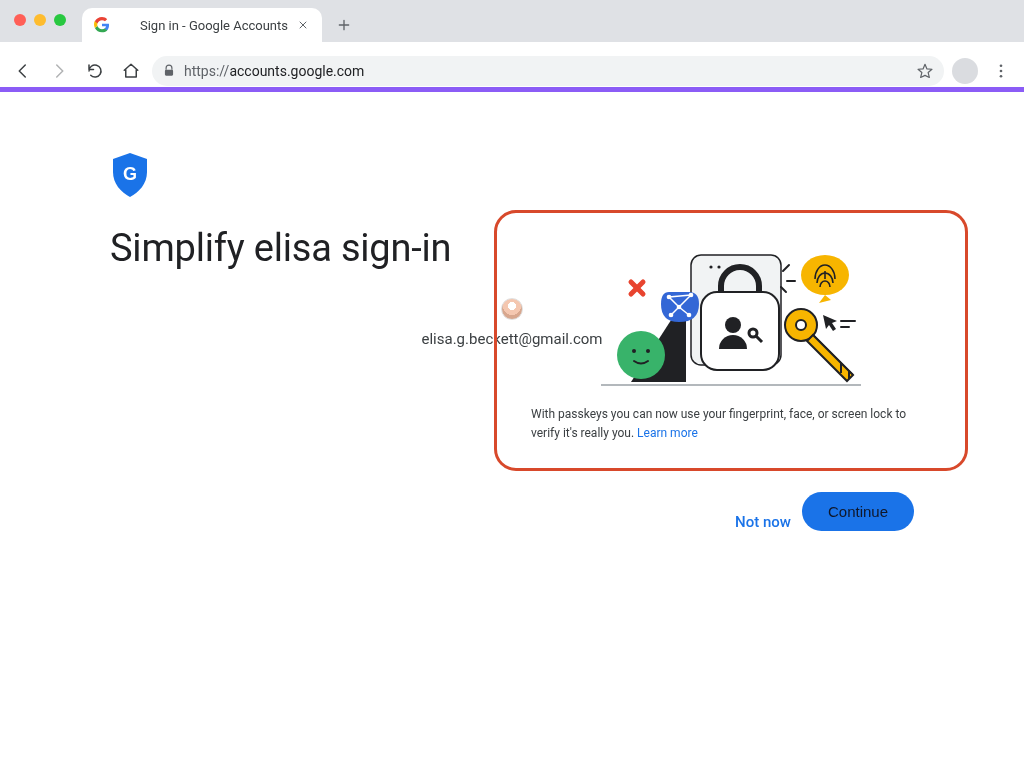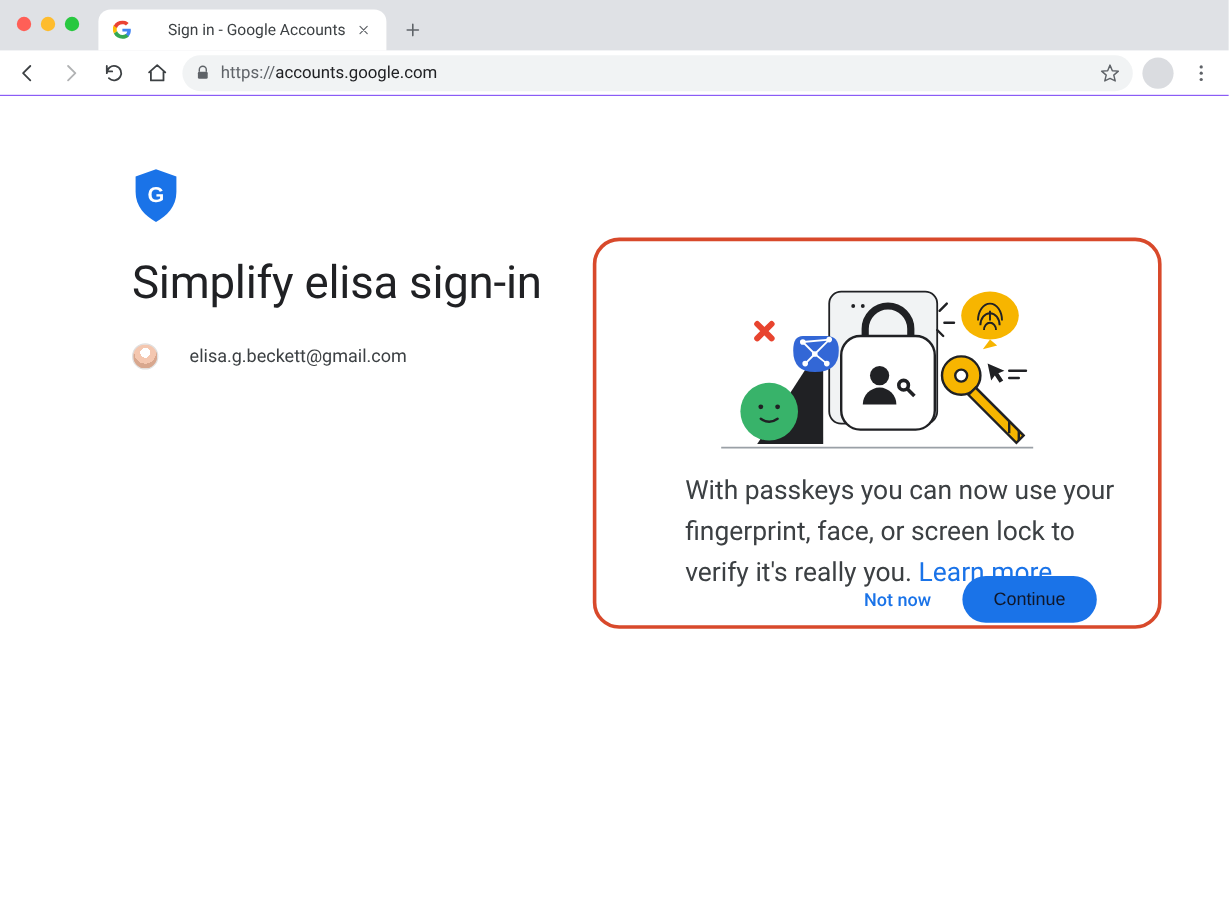--- a/index.html
+++ b/index.html
@@ -47,25 +47,26 @@
     .tab .title { flex: 1; white-space: nowrap; overflow: hidden; text-overflow: ellipsis; text-align: right; }
     .tab .close { width: 14px; height: 14px; color: #5f6368; display:flex; align-items:center; justify-content:center; }
     .new-tab {
       width: 28px; height: 28px; margin-left: 8px; margin-bottom: 3px;
       display:flex; align-items:center; justify-content:center; color:#5f6368; border-radius:50%;
     }
     
     .toolbar {
       height: 38px;
       background: #fff;
-      border-bottom: 1px solid #8b5cf6;
+      border-bottom: 5px solid #8b5cf6;
       display: flex;
       align-items: center;
       padding: 0 8px;
       gap: 6px;
+      margin-top: 12px;
     }
     .icon-btn {
       width: 30px; height: 30px; border-radius: 50%;
       display:flex; align-items:center; justify-content:center;
       color:#5f6368;
     }
     .icon-btn svg { width: 18px; height: 18px; }
     .omnibox {
       flex: 1;
       height: 30px;
@@ -98,23 +99,24 @@
     .headline {
       font-size: 38px;
       font-weight: 400;
       color: #202124;
       letter-spacing: -0.2px;
     }
     .account-row {
       margin-top: 28px;
       display:flex;
       align-items:center;
-      gap: 26px;
+      gap: 10px;
       font-size: 15px;
       color: #3c4043;
+      flex-direction: column;
     }
     .account-row .avatar {
       width: 22px; height:22px; border-radius:50%;
       background: radial-gradient(circle at 50% 35%, #fff 0 25%, #f4c7b0 25% 55%, #d8a78e 55% 100%);
       border: 1px solid #e0e0e0;
     }
     
     .card {
       position: absolute;
       right: 56px;
@@ -122,37 +124,36 @@
       width: 474px;
       border: 3px solid #d8492b;
       border-radius: 22px;
       padding: 24px 34px 26px 34px;
     }
     .illus-wrap {
       display:flex; justify-content:center;
     }
     .card-text {
       margin-top: 18px;
-      font-size: 22px;
+      font-size: 12px;
       line-height: 1.55;
       color: #3c4043;
-      margin-left: 40px;
     }
     .card-text a {
       color: #1a73e8;
       text-decoration: none;
     }
     
     .actions {
       position: absolute;
       right: 110px;
       top: 400px;
       display:flex;
-      align-items:center;
-      gap: 26px;
+      align-items:flex-end;
+      gap: 11px;
     }
     .btn-text {
       color:#1a73e8;
       font-size: 15px;
       font-weight: 500;
       cursor: pointer;
     }
     .btn-primary {
       background:#1a73e8;
       color:#0f172a;

